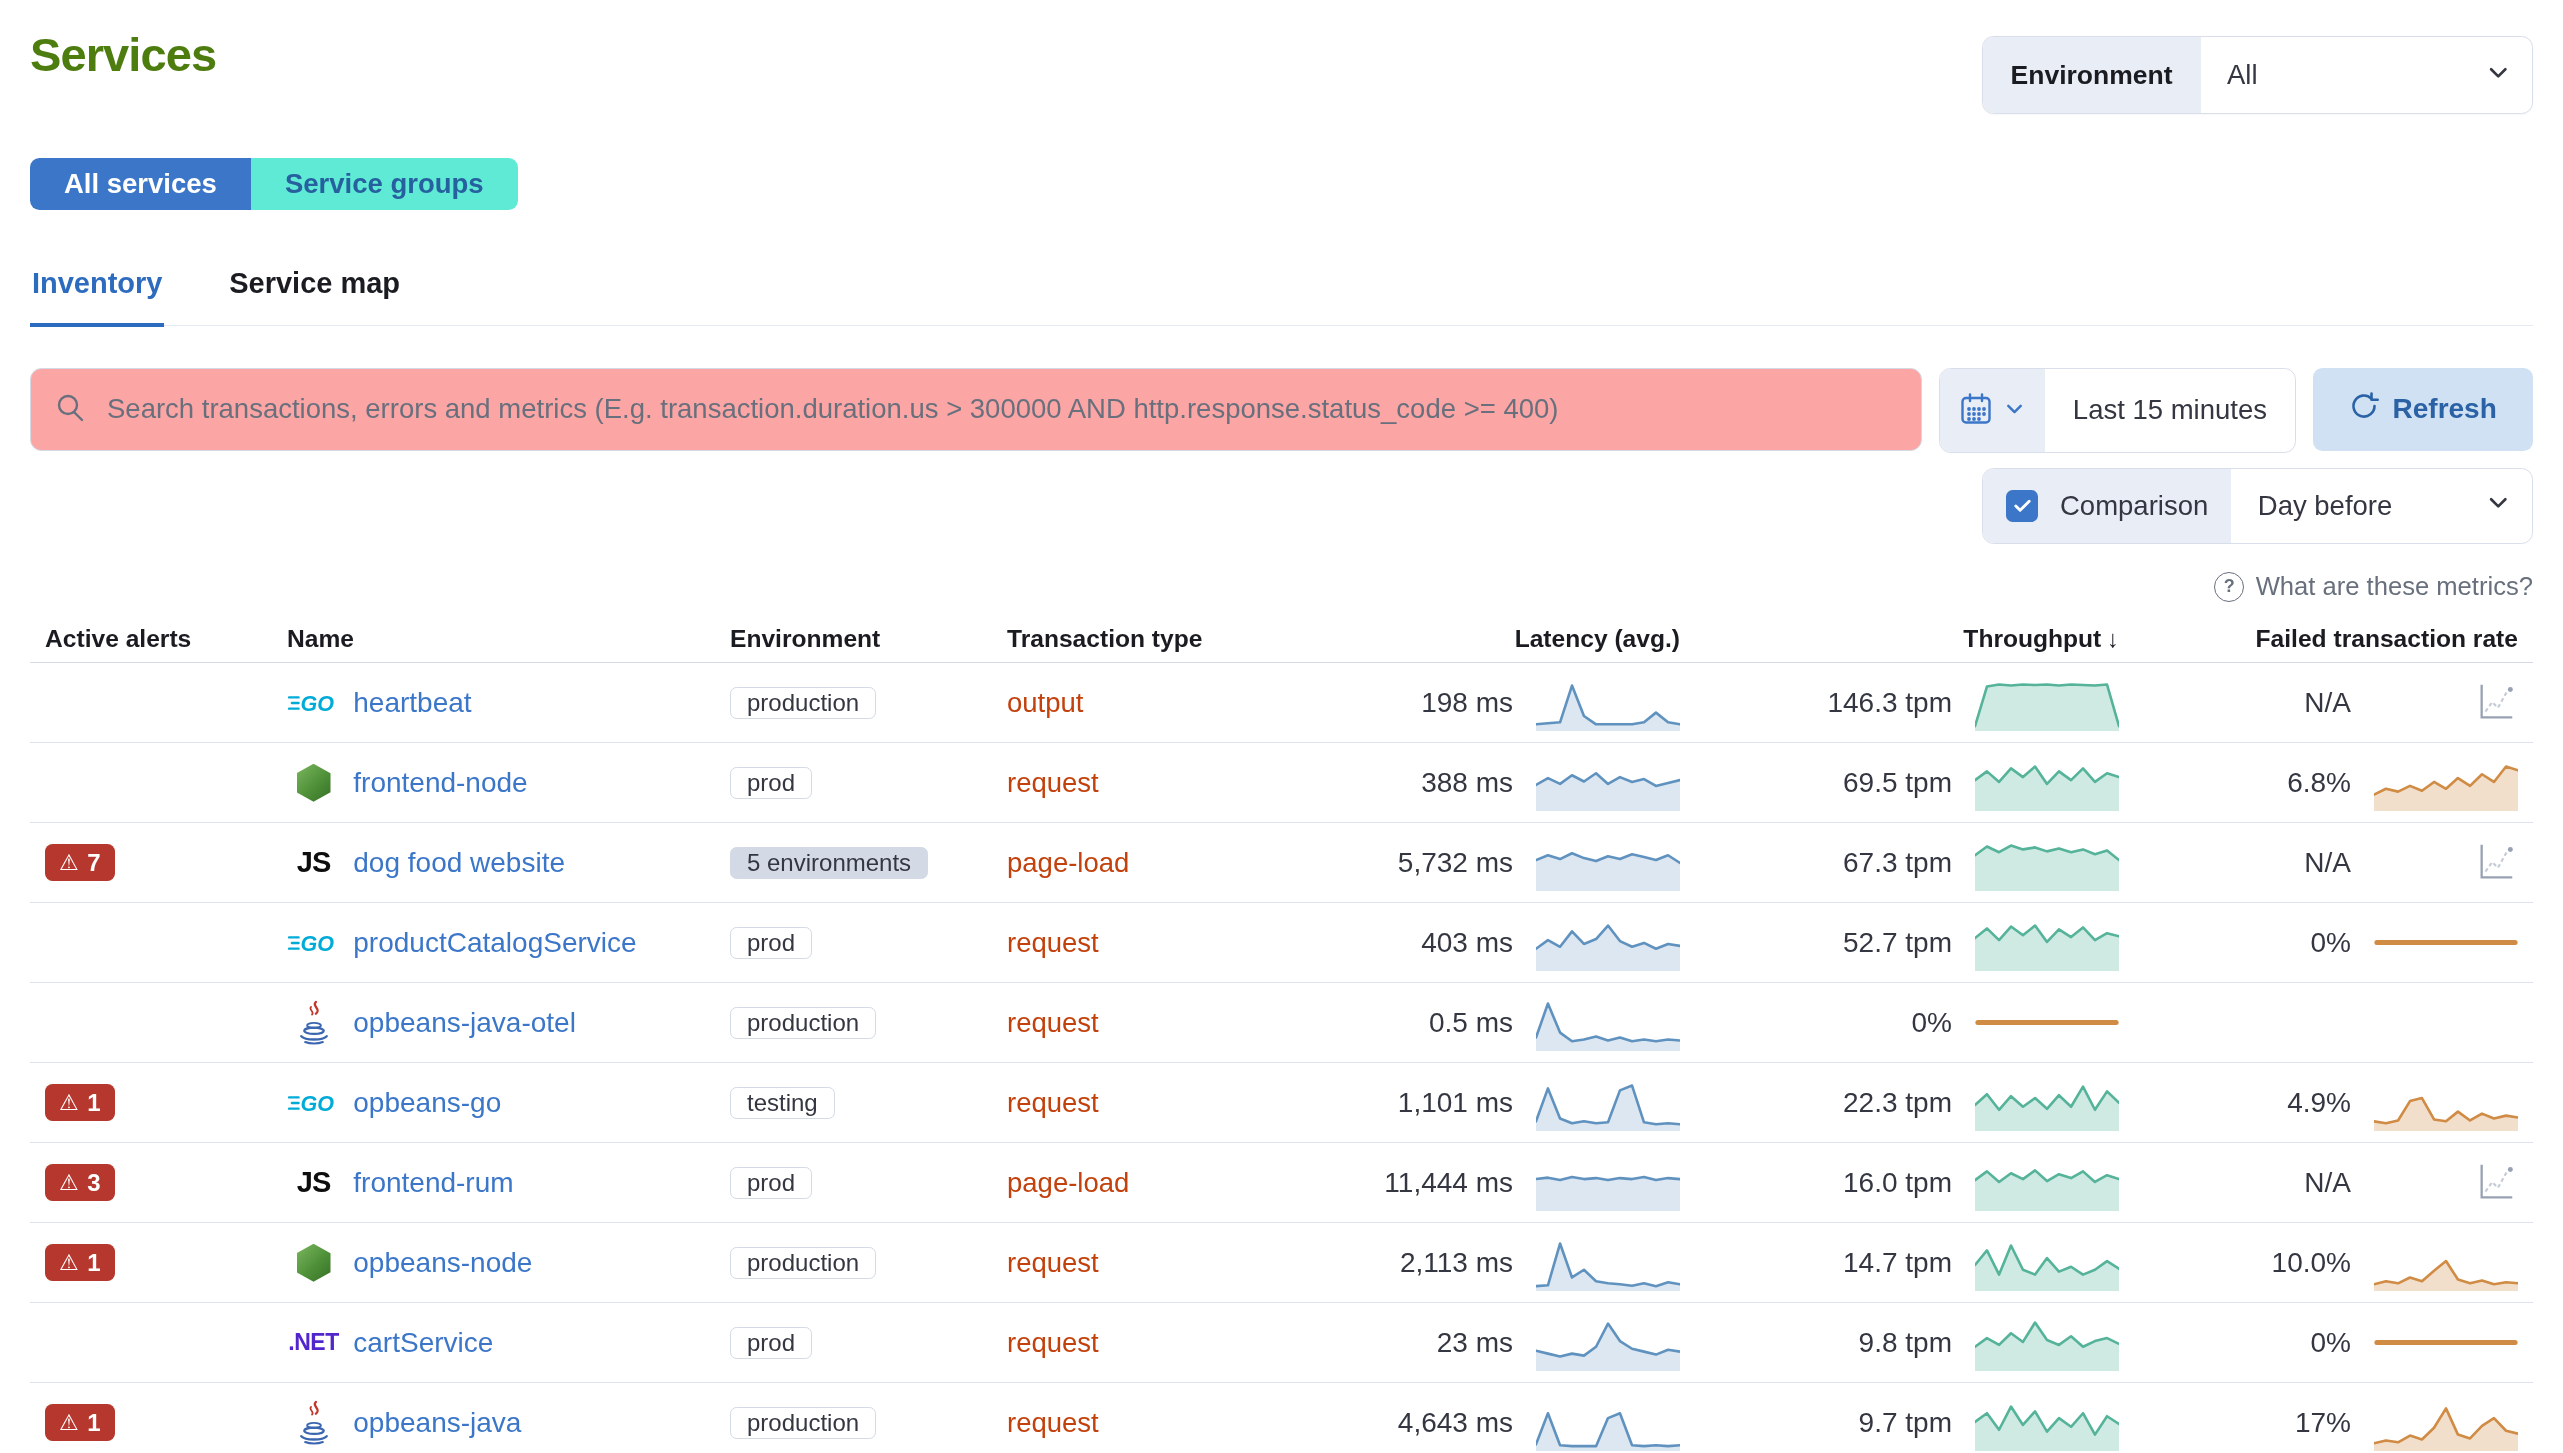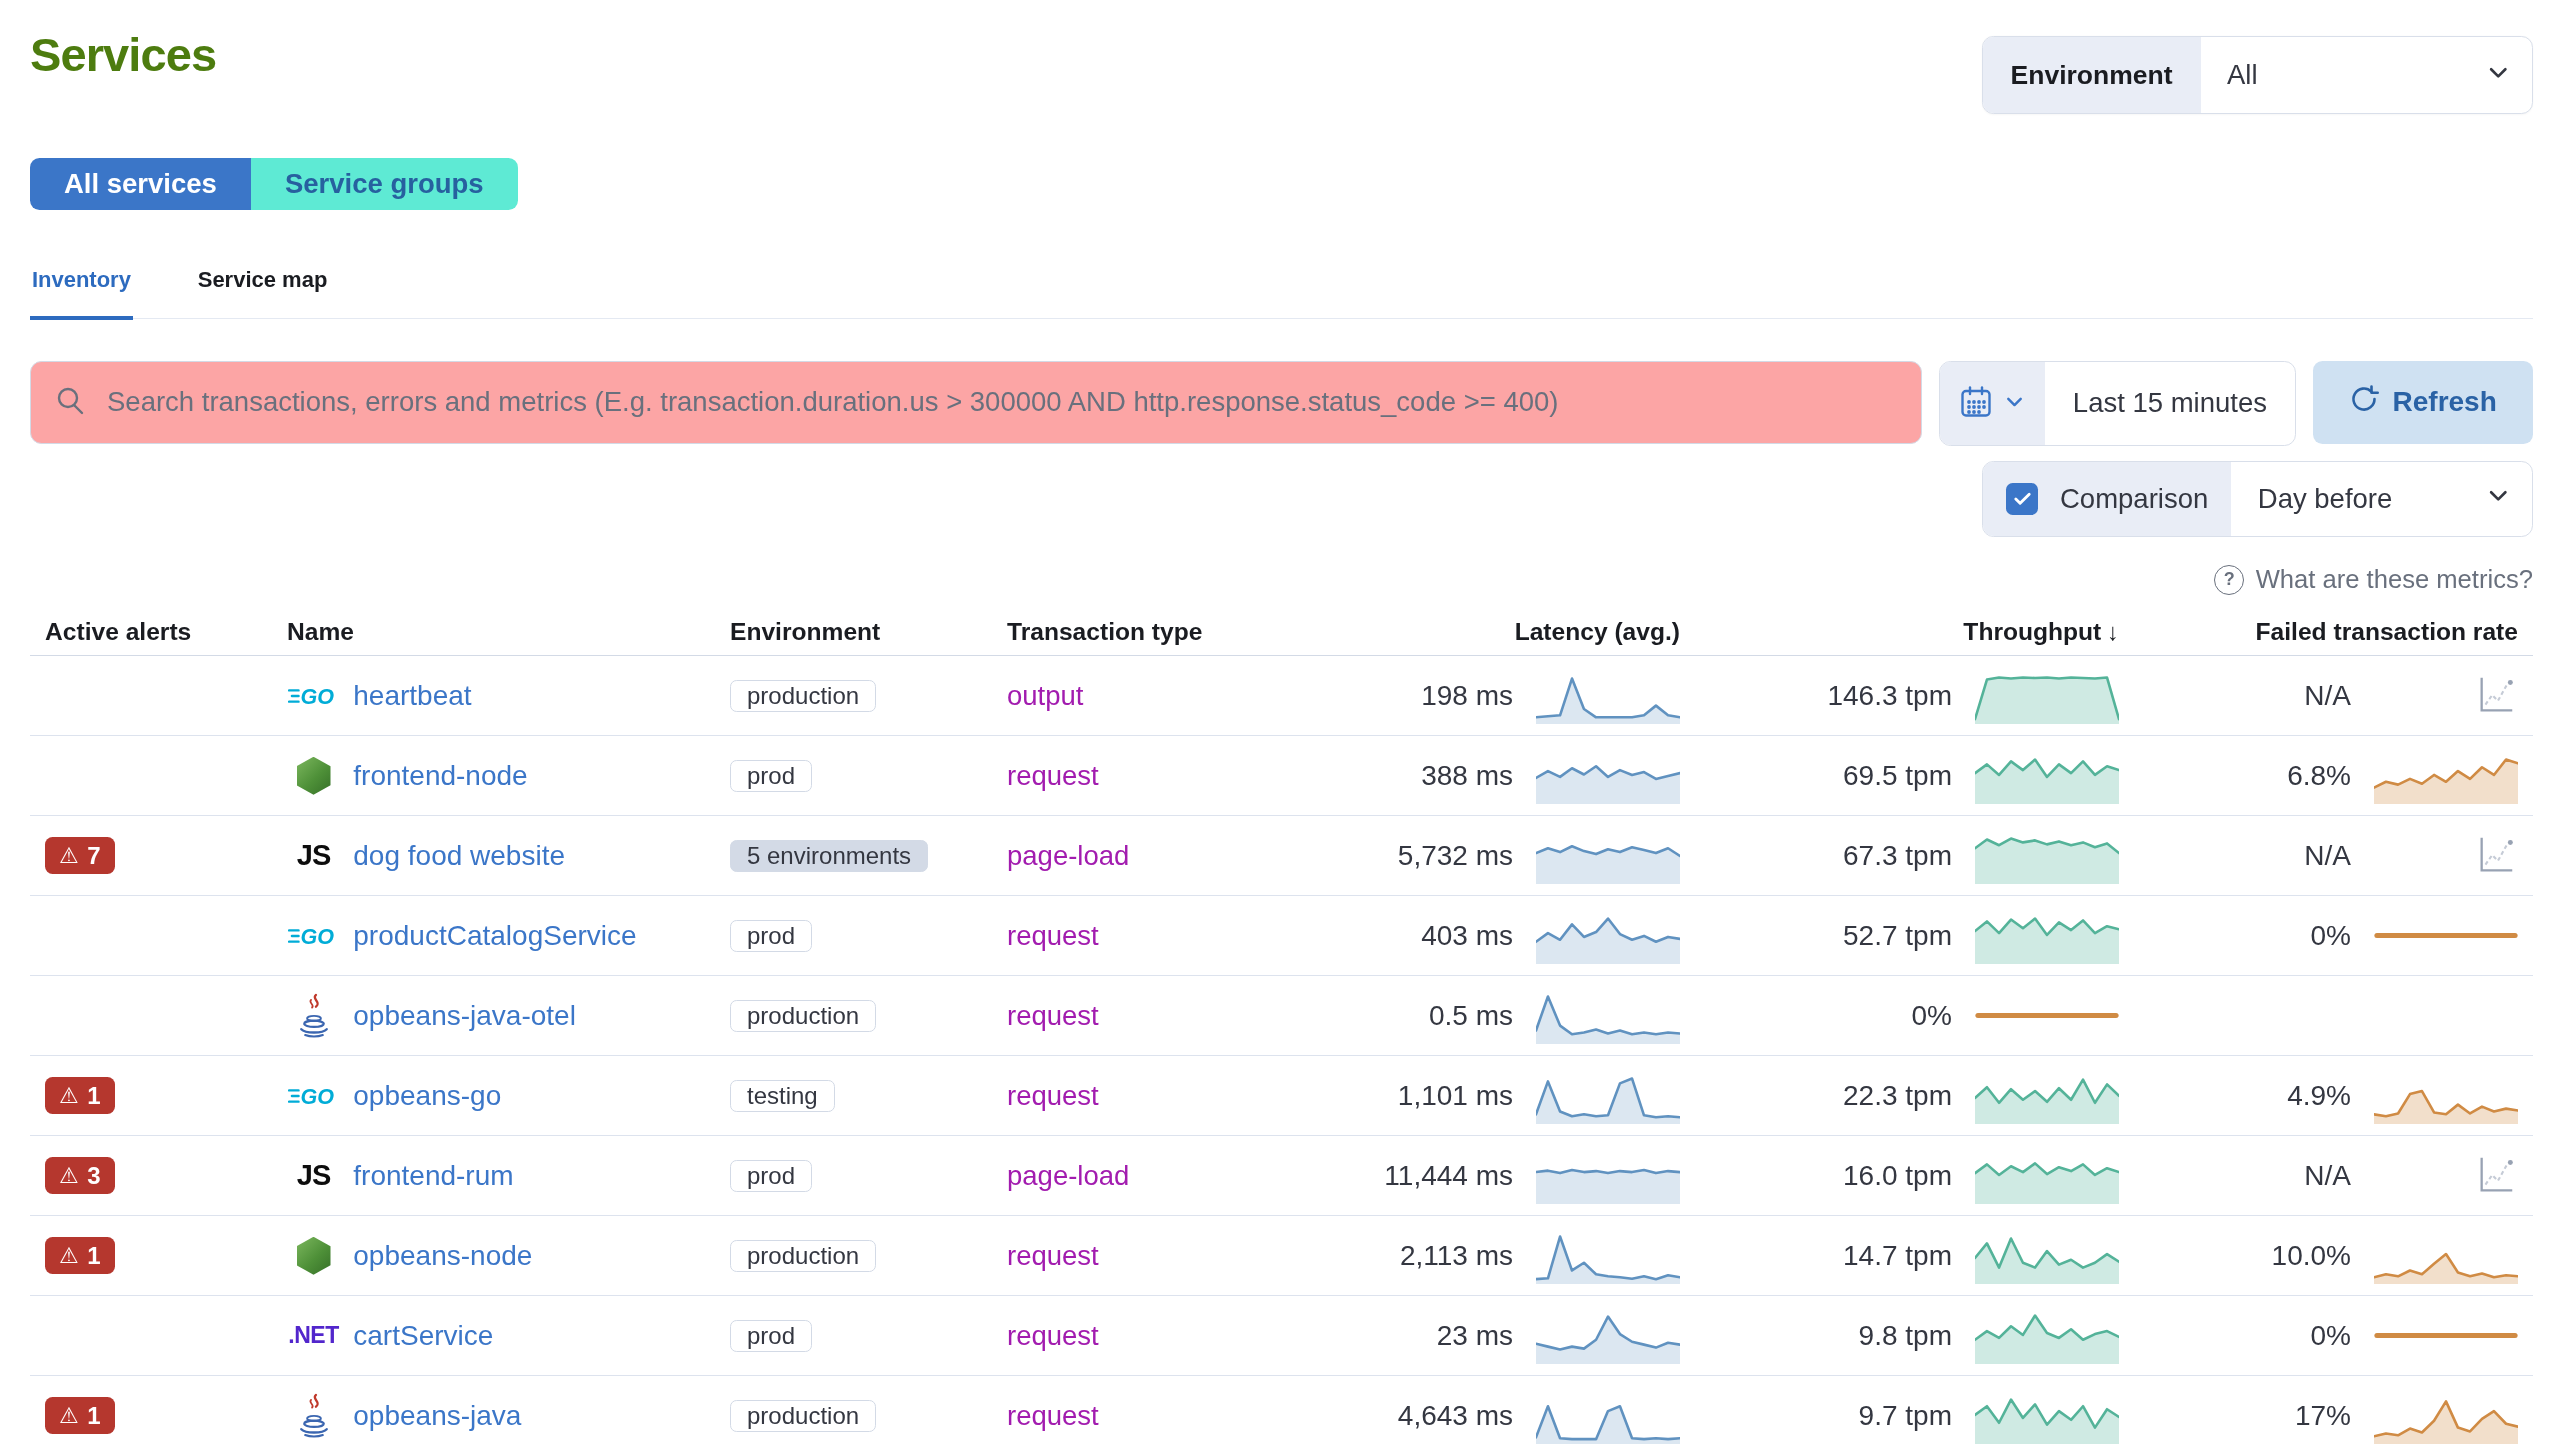--- a/index.html
+++ b/index.html
@@ -19,21 +19,21 @@
   .env-select{display:flex;align-items:center;justify-content:space-between;width:284px;padding:0 21px 0 26.5px;font-size:27.5px;color:#343741;cursor:pointer;}
 
   
   .toggle{display:inline-flex;margin-top:44px;border-radius:9.5px;overflow:hidden;}
   .toggle .btn{height:52px;display:flex;align-items:center;padding:0 34px;font-size:27.5px;font-weight:600;cursor:pointer;border:none;}
   .btn-active{background:#3b76c8;color:#fff;}
   .btn-secondary{background:#5eead4;color:#27609f;}
 
   
   .tabs{display:flex;gap:63px;margin-top:47px;border-bottom:1.9px solid #e4e9f2;}
-  .tab{font-size:22px;font-weight:700;padding:9.5px 1.9px 23px 1.9px;cursor:pointer;}
+  .tab{font-size:29px;font-weight:700;padding:9.5px 1.9px 23px 1.9px;cursor:pointer;}
   .tab.active{color:#2d6bbf;border-bottom:4.7px solid #2d6bbf;margin-bottom:-1.9px;}
   .tab.inactive{color:#1a1c21;}
 
   
   .search-row{display:flex;gap:17px;margin-top:42px;align-items:stretch;}
   .search-box{flex:1;display:flex;align-items:center;gap:17px;height:81px;border:0.9px solid #d3dae6;border-radius:11.4px;background:#fca5a5;padding:0 23px;}
   .search-box input{border:none;outline:none;background:transparent;flex:1;font-size:27.5px;color:#343741;font-family:inherit;}
   .search-box input::placeholder{color:#69707d;}
   .datepicker{display:flex;align-items:stretch;height:83px;border:0.9px solid #d9dfea;border-radius:11.4px;overflow:hidden;background:#fff;}
   .date-quick{display:flex;align-items:center;gap:9.5px;background:#e9edf6;padding:0 19px;cursor:pointer;}
@@ -60,21 +60,21 @@
   .th.right{text-align:right;}
   .sort-arrow{font-size:24px;margin-left:5.7px;}
   .tr{height:79px;border-bottom:1.9px solid #dde3ee;}
   .td{padding:0 15px;display:flex;align-items:center;}
   .alert-badge{display:inline-flex;align-items:center;gap:8.5px;background:#b5372e;color:#fff;border-radius:7.6px;padding:4.7px 14px;font-size:24px;font-weight:600;cursor:pointer;}
   .warn-glyph{font-size:22px;line-height:1;}
   .svc-icon{width:53px;display:flex;justify-content:center;align-items:center;flex:none;}
   .svc-link{color:#3b76c8;font-size:28px;font-weight:500;text-decoration:none;margin-left:13.3px;cursor:pointer;white-space:nowrap;}
   .env-badge{font-size:24px;color:#343741;border:1.9px solid #d3dae6;background:#fff;border-radius:6.6px;padding:1px 16px;white-space:nowrap;}
   .env-badge.filled{background:#d3dae6;border-color:#d3dae6;}
-  .tx-type{font-size:27.5px;color:#a21caf;}
+  .tx-type{font-size:27.5px;color:#c2410c;}
   .metric{display:flex;justify-content:flex-end;align-items:center;gap:23px;}
   .metric .val{font-size:28px;color:#343741;white-space:nowrap;}
   .spark{width:144px;height:57px;display:flex;align-items:center;}
   .hex{width:34px;height:38px;clip-path:polygon(50% 0,100% 25%,100% 75%,50% 100%,0 75%,0 25%);background:linear-gradient(135deg,#7cb75e 0%,#4e9038 55%,#356f27 100%);}
   .jsmark{font-size:29px;font-weight:800;color:#0d0d0d;letter-spacing:-0.9px;}
   .netmark{font-size:23px;font-weight:700;color:#5226cc;letter-spacing:-0.5px;}
 </style>
 </head>
 <body>
 

